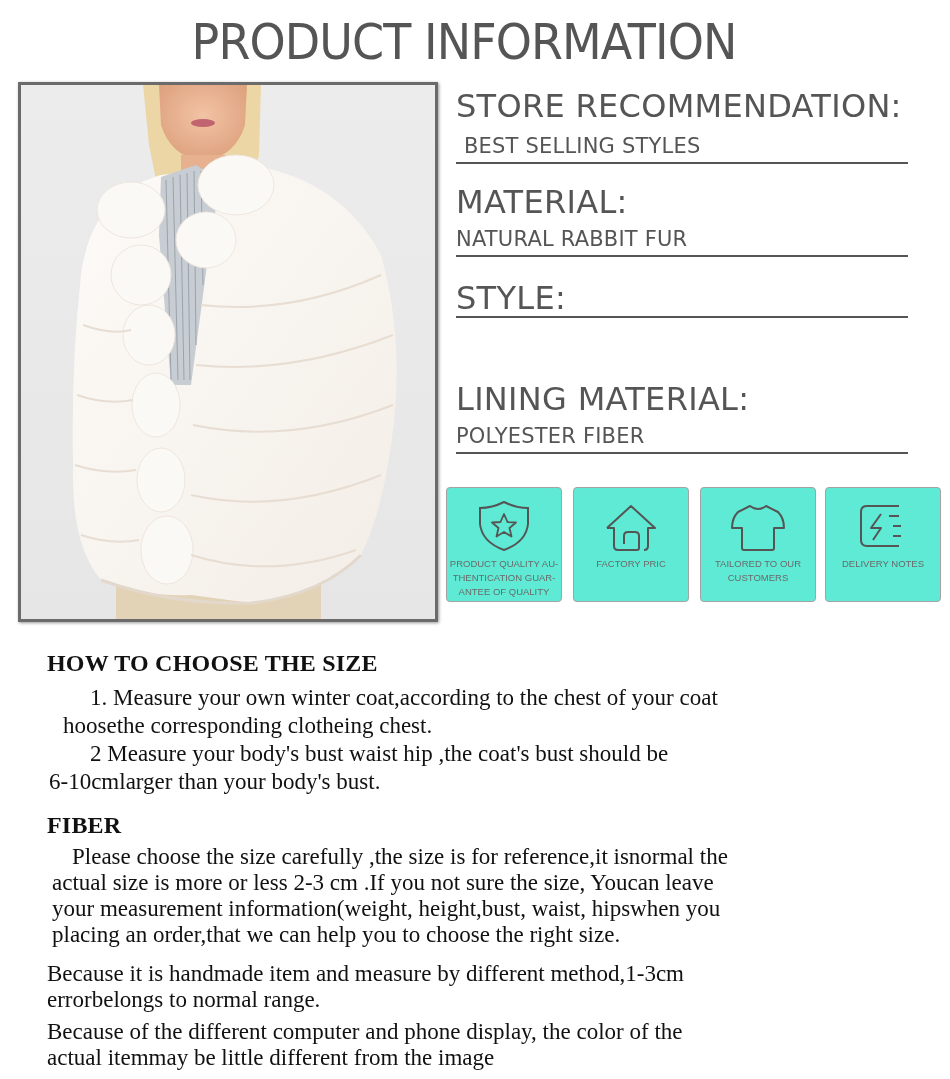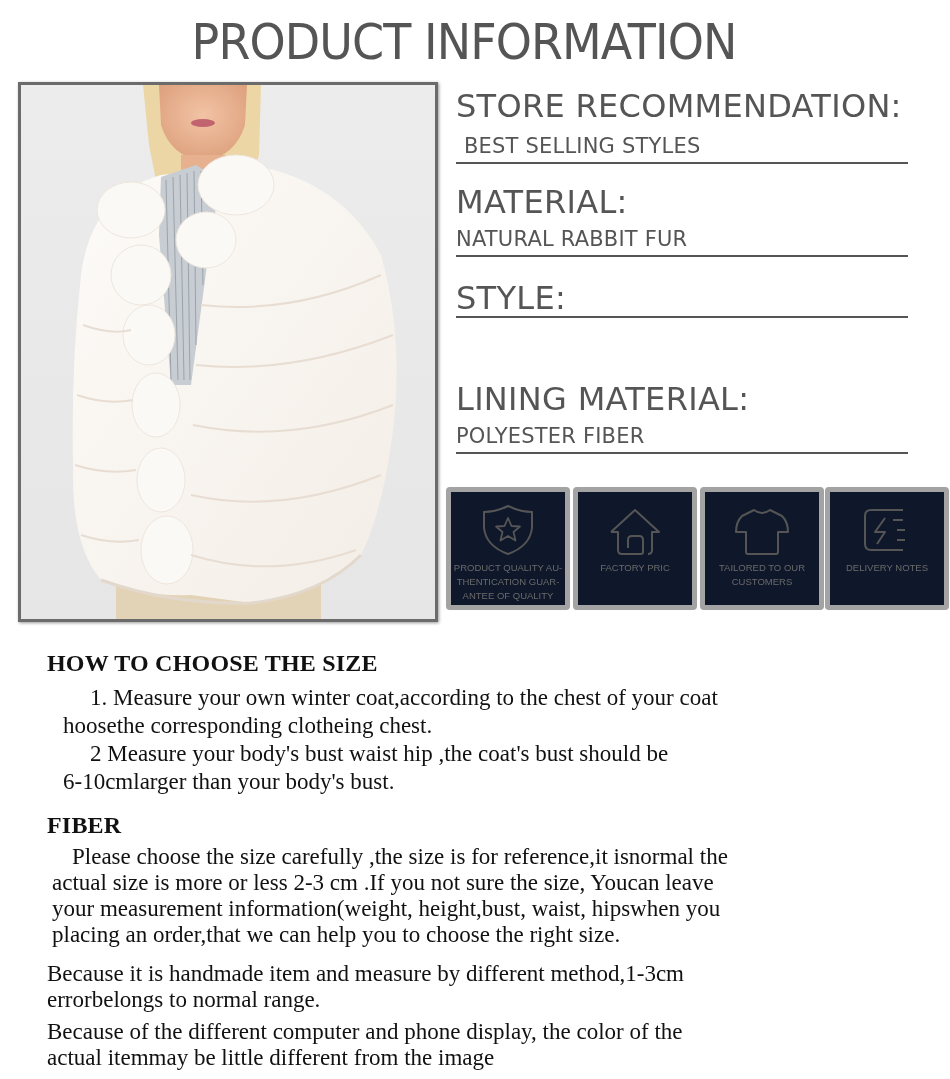--- a/index.html
+++ b/index.html
@@ -70,23 +70,23 @@
       background: #555555;
       margin-top: 2px;
     }
 
     
     .feature-card {
       position: absolute;
       top: 487px;
       width: 114px;
       height: 113px;
-      border: 5px solid #a3a3a3;
+      border: 1px solid #a3a3a3;
       border-radius: 4px;
-      background: #0f172a;
+      background: #5eead4;
       text-align: center;
       box-shadow: 0 0 1px rgba(0,0,0,0.08);
     }
     .feature-card .ficon {
       position: absolute;
       left: 50%;
       top: 10px;
       transform: translateX(-50%);
       width: 60px;
       height: 56px;
@@ -252,21 +252,21 @@
     <line x1="40" y1="28" x2="48" y2="28" stroke="#555" stroke-width="2"></line>
     <line x1="40" y1="38" x2="48" y2="38" stroke="#555" stroke-width="2"></line>
   </svg>
   <div class="flabel">DELIVERY NOTES</div>
 </div>
 
 <div class="section-heading" style="left:47px; top:650px;">HOW TO CHOOSE THE SIZE</div>
 <div class="para" style="left:90px; top:684px;">1. Measure your own winter coat,according to the chest of your coat</div>
 <div class="para" style="left:63px; top:712px;">hoosethe corresponding clotheing chest.</div>
 <div class="para" style="left:90px; top:740px;">2 Measure your body's bust waist hip ,the coat's bust should be</div>
-<div class="para" style="left:63px; top:768px;">6-10cmlarger than your body's bust.</div>
+<div class="para" style="left:49px; top:768px;">6-10cmlarger than your body's bust.</div>
 
 <div class="section-heading" style="left:47px; top:812px;">FIBER</div>
 <div class="para" style="left:72px; top:843px;text-align:right;">Please choose the size carefully ,the size is for reference,it isnormal the</div>
 <div class="para" style="left:52px; top:869px;">actual size is more or less 2-3 cm .If you not sure the size, Youcan leave</div>
 <div class="para" style="left:52px; top:895px;">your measurement information(weight, height,bust, waist, hipswhen you</div>
 <div class="para" style="left:52px; top:921px;">placing an order,that we can help you to choose the right size.</div>
 
 <div class="para" style="left:47px; top:960px;">Because it is handmade item and measure by different method,1-3cm</div>
 <div class="para" style="left:47px; top:986px;">errorbelongs to normal range.</div>
 

